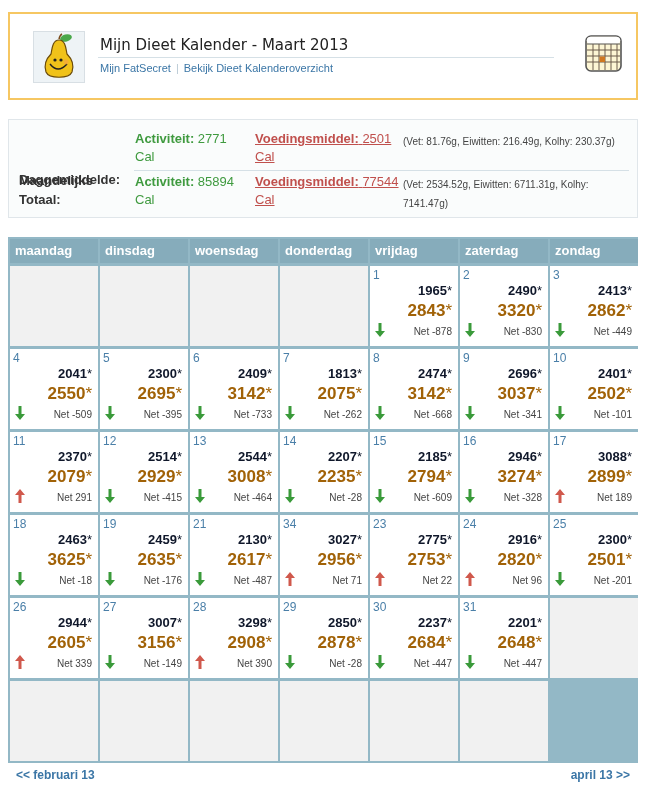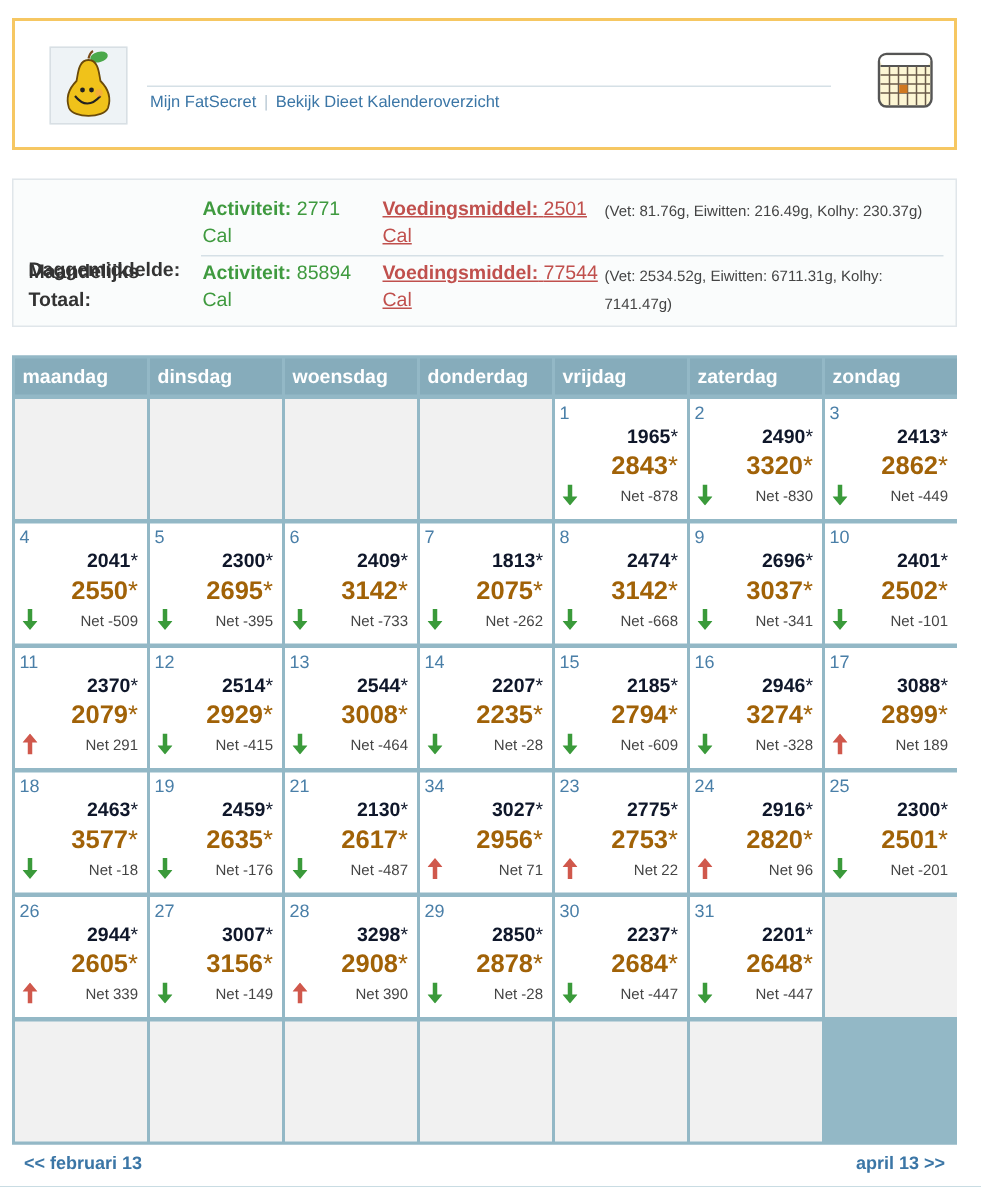--- a/index.html
+++ b/index.html
@@ -116,20 +116,21 @@
     <svg width="44" height="48" viewBox="0 0 44 48">
       <path d="M22 6 Q23 2 25 1" stroke="#7a4a1a" stroke-width="1.5" fill="none"></path>
       <ellipse cx="29" cy="5" rx="6" ry="3.5" fill="#4aa84a" transform="rotate(-15 29 5)"></ellipse>
       <path d="M22 7 C15 7 15 17 14 21 C8 27 7 33 9 39 C12 46 32 46 35 39 C37 33 36 27 30 21 C29 17 29 7 22 7 Z" fill="#f0c21a" stroke="#6a4a0a" stroke-width="1.2"></path>
       <circle cx="18" cy="27" r="1.6" fill="#222"></circle>
       <circle cx="24" cy="27" r="1.6" fill="#222"></circle>
       <path d="M13 31 Q21 41 30 31" stroke="#222" stroke-width="1.4" fill="none"></path>
       <circle cx="29" cy="29" r="2.5" fill="#f6a04a" opacity="0.6"></circle>
     </svg>
   </div>
+  <div class="title">Mijn Dieet Kalender - Maart 2013</div>
   <div class="title-rule"></div>
   <div class="header-links">
     <a>Mijn FatSecret</a><span class="sep">|</span><a>Bekijk Dieet Kalenderoverzicht</a>
   </div>
   <div class="cal-icon">
     <svg width="40" height="40" viewBox="0 0 40 40">
       <rect x="2" y="2" width="35" height="35" rx="5" fill="#fdf6d4" stroke="#555" stroke-width="1.6"></rect>
       <rect x="2.8" y="2.8" width="33.4" height="7" rx="4" fill="#ffffff"></rect>
       <line x1="3" y1="10" x2="36" y2="10" stroke="#555" stroke-width="1.2"></line>
       <g stroke="#6a5a4a" stroke-width="1">
@@ -336,21 +337,21 @@
       <div class="food-val"><span>3088</span><span class="ast">*</span></div>
       <div class="act-val"><span>2899</span><span class="ast">*</span></div>
       <div class="arrow"><svg width="10" height="14" viewBox="0 0 10 14">
           <path d="M5 0 L10 6 L6.5 6 L6.5 14 L3.5 14 L3.5 6 L0 6 Z" fill="#d0584c"></path>
         </svg></div>
       <div class="net">Net 189</div>
     </div>
     <div class="cal-cell">
       <div class="day-num">18</div>
       <div class="food-val"><span>2463</span><span class="ast">*</span></div>
-      <div class="act-val"><span>3577</span><span class="ast">*</span></div>
+      <div class="act-val"><span>3625</span><span class="ast">*</span></div>
       <div class="arrow"><svg width="10" height="14" viewBox="0 0 10 14">
           <path d="M5 14 L10 8 L6.5 8 L6.5 0 L3.5 0 L3.5 8 L0 8 Z" fill="#3a9a3a"></path>
         </svg></div>
       <div class="net">Net -18</div>
     </div>
     <div class="cal-cell">
       <div class="day-num">19</div>
       <div class="food-val"><span>2459</span><span class="ast">*</span></div>
       <div class="act-val"><span>2635</span><span class="ast">*</span></div>
       <div class="arrow"><svg width="10" height="14" viewBox="0 0 10 14">

